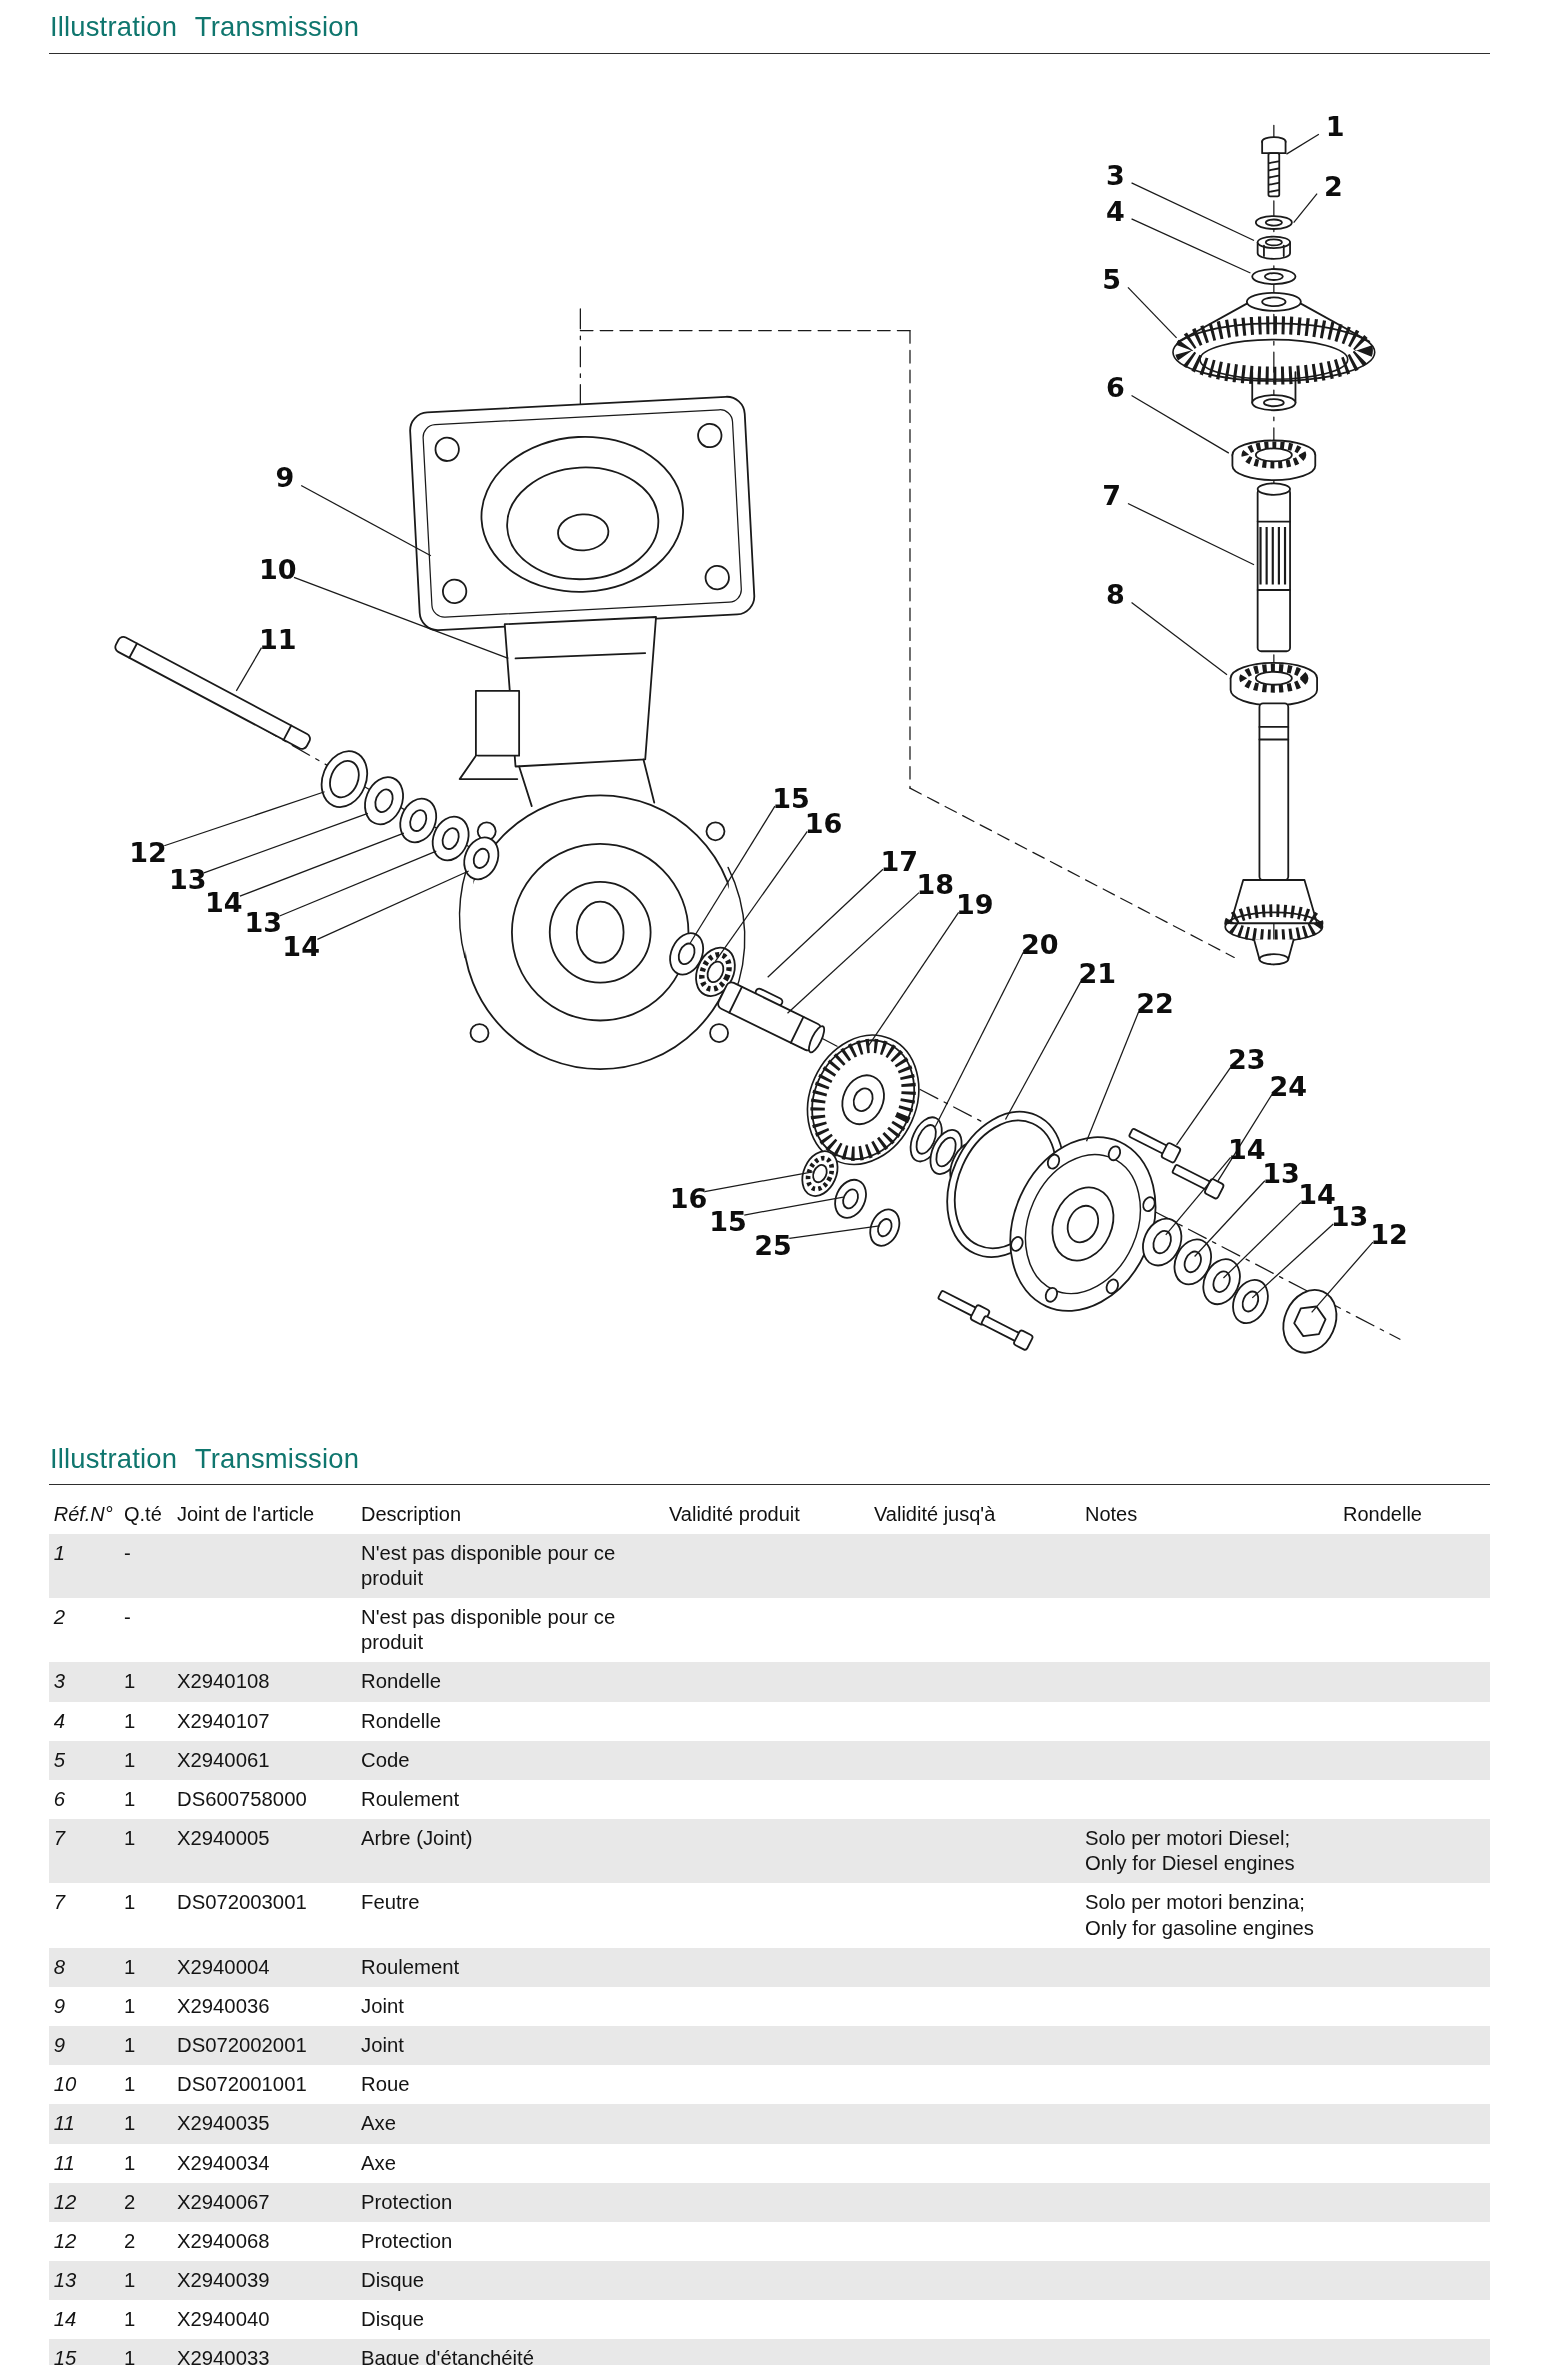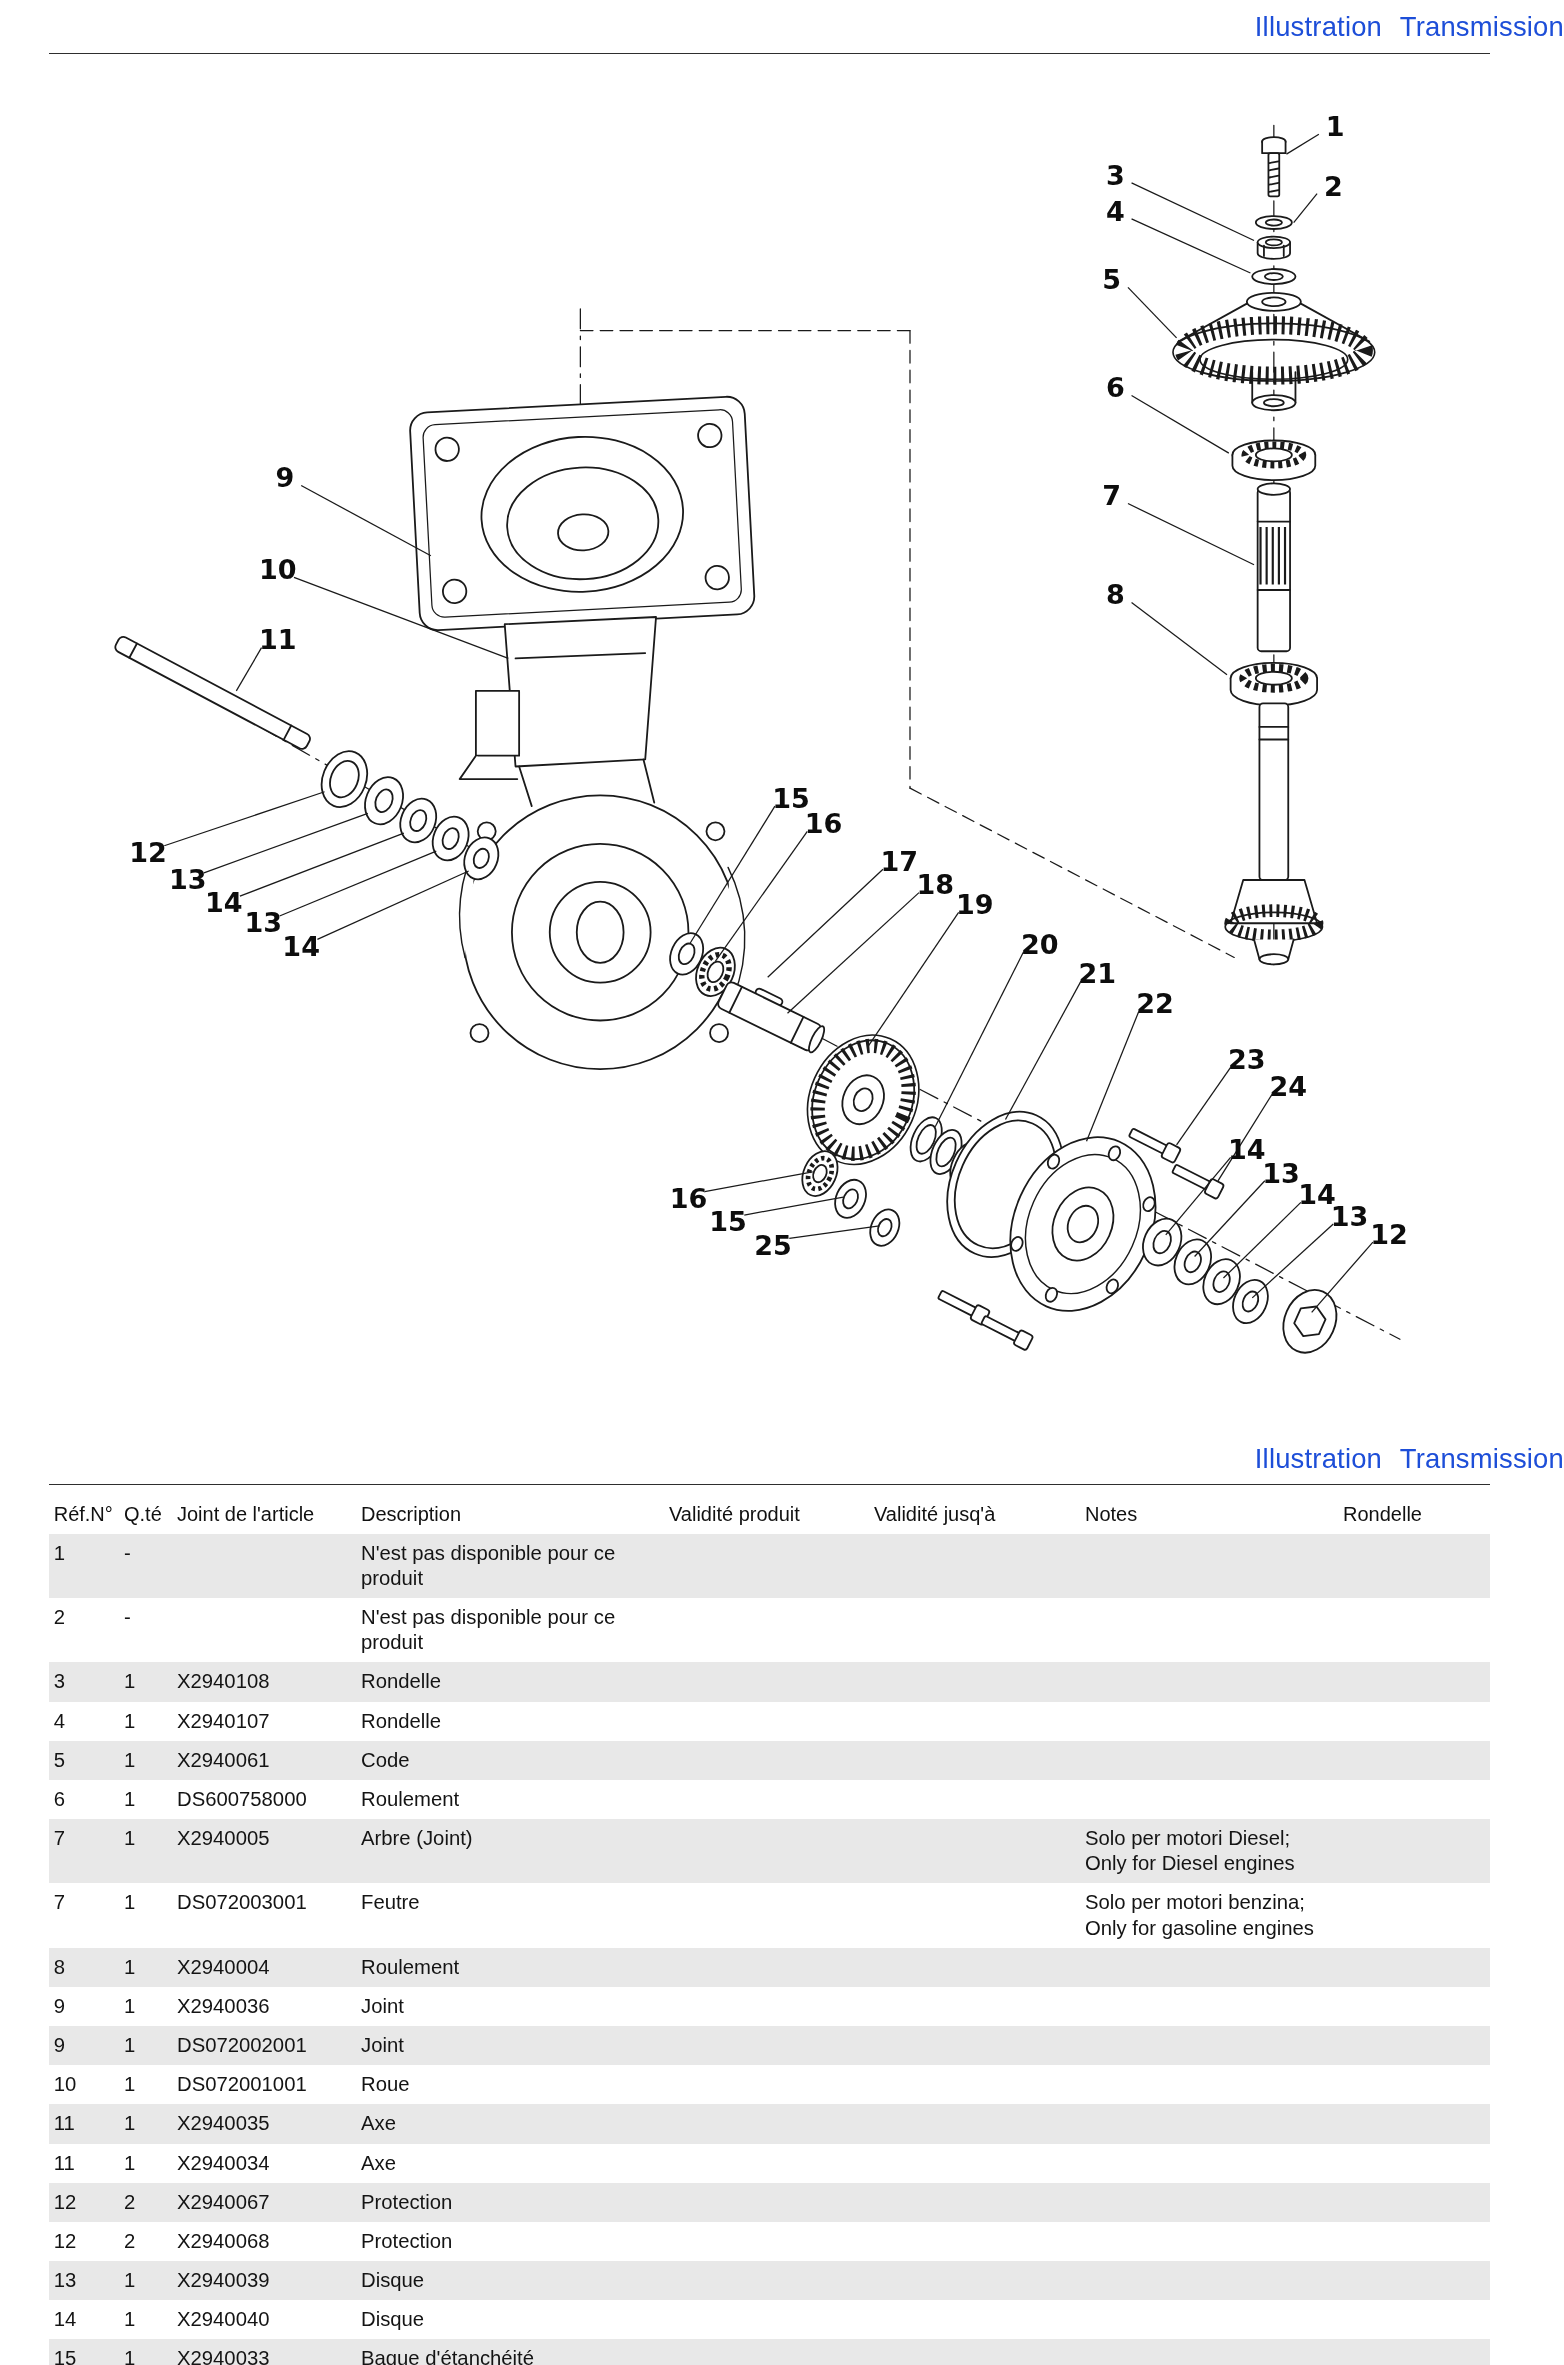--- a/index.html
+++ b/index.html
@@ -8,24 +8,23 @@
     width: 1564px;
     min-height: 3125px;
     font-family: "Liberation Sans", "DejaVu Sans", sans-serif;
     color: #141414;
   }
   .content { padding: 6.6px 0 0 49px; width: 1564px; }
   .section-title {
     font-size: 27.4px;
     font-weight: 400;
     word-spacing: 10.4px;
-    color: #1d4ed8;
+    color: #0f766e;
     margin: 4.7px 0 9.5px 0.9px;
     letter-spacing: 0.2px;
-    text-align: right;
   }
   .rule {
     border: 0;
     border-top: 1.4px solid #2e2e2e;
     width: 1441px;
     margin: 0;
   }
   .diagram-wrap {
     width: 1441px;
     height: 1372px;
@@ -47,21 +46,21 @@
     color: #111;
     padding: 6.6px 6.6px 7.6px 0;
     vertical-align: bottom;
     white-space: nowrap;
   }
   table.parts td {
     vertical-align: top;
     padding: 7px 6.6px 7px 0;
     line-height: 1.24;
   }
-  table.parts th:first-child, table.parts td:first-child { padding-left: 4.7px; }
+  table.parts th:first-child, table.parts td:first-child { padding-left: 4.7px; font-style: italic; }
   tr.shaded { background: #e8e8e8; }
   [data-name="callout-layer"] text {
     font-family: "DejaVu Sans", "Liberation Sans", sans-serif;
     font-weight: bold;
     font-size: 15px;
     fill: #0d0d0d;
     text-anchor: middle;
   }
   [data-name="callout-layer"] line { stroke: #1a1a1a; stroke-width: 0.7; }
 </style>

